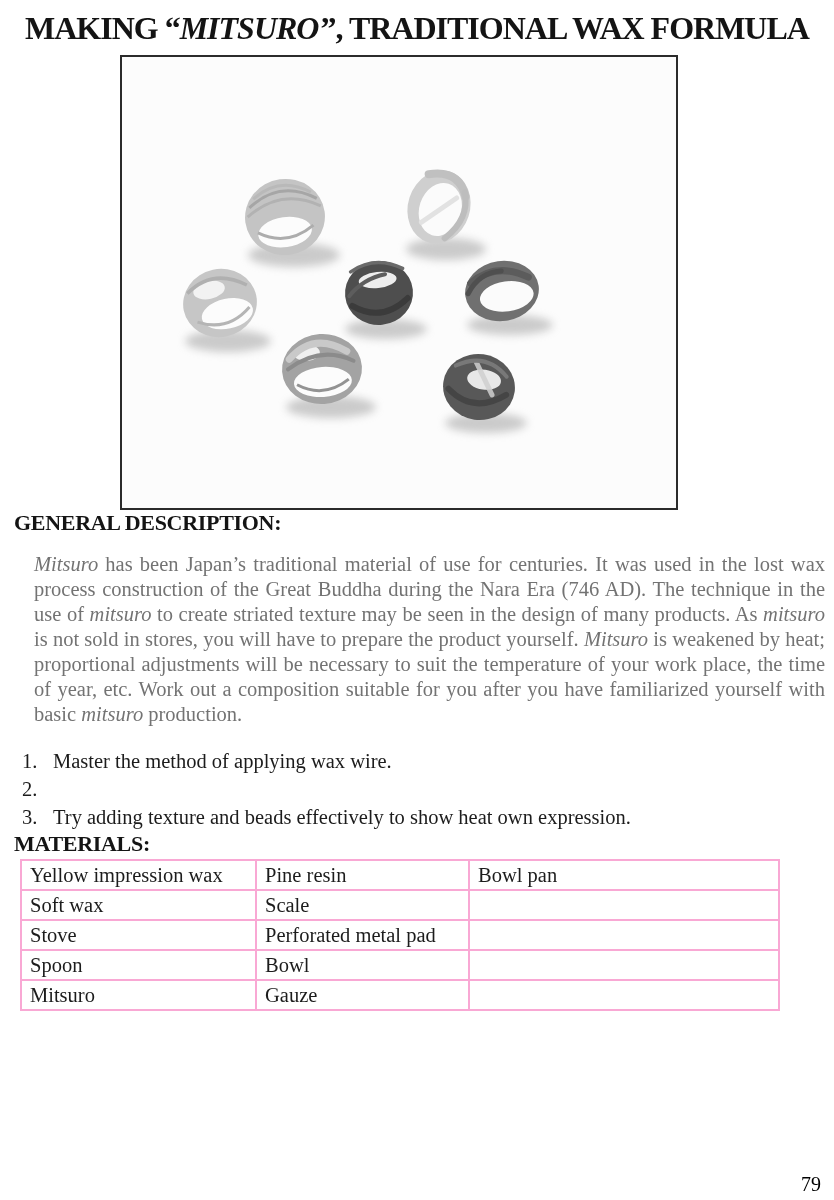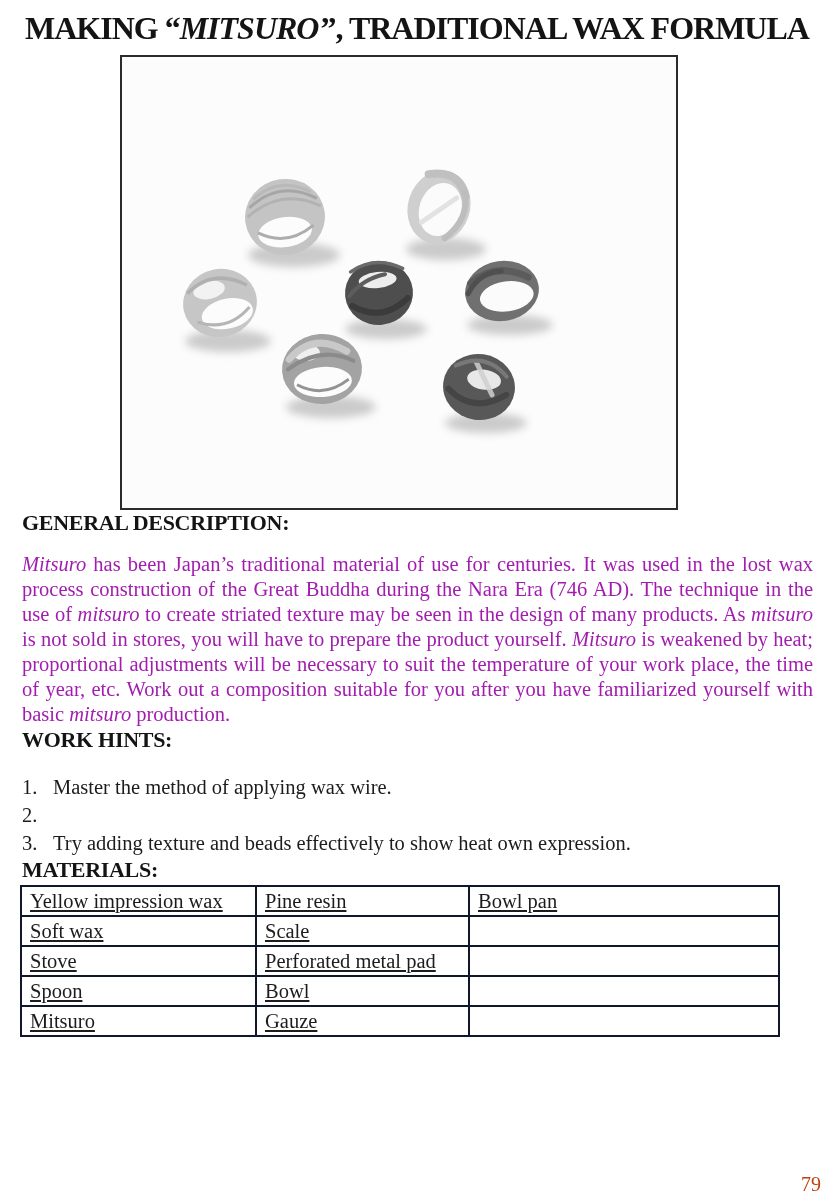--- a/index.html
+++ b/index.html
@@ -26,70 +26,69 @@
   .photo {
     margin: 8px 0 0 120px;
     width: 554px;
     height: 451px;
     border: 2px solid #2b2b2b;
     background: #fcfcfc;
     box-sizing: content-box;
   }
   .photo svg { display: block; }
   h2.sec-heading {
-    margin: 0 0 0 22px;
+    margin: 0 0 0 14px;
     font-size: 22px;
     line-height: 26px;
     font-weight: bold;
     letter-spacing: -0.3px;
     color: #141414;
   }
   .h-gd { margin-top: 12px; }
   .h-wh { margin-top: 22px; }
   .h-mt { margin-top: 25px; }
   .desc {
     width: 791px;
-    margin: 16px 0 0 22px;
+    margin: 16px 0 0 34px;
     font-size: 20.5px;
     line-height: 25px;
     text-align: justify;
-    color: #a21caf;
+    color: #737373;
   }
   .hints { margin: 20px 0 0 22px; }
   .hint-item {
     display: flex;
     font-size: 20.5px;
     line-height: 28px;
   }
   .hint-num { width: 31px; flex: 0 0 31px; }
   .materials-table {
     margin: 2px 0 0 20px;
     border-collapse: collapse;
     table-layout: fixed;
     width: 758px;
   }
   .materials-table td {
-    border: 2px solid #0f172a;
+    border: 2px solid #f9a8d4;
     font-size: 20.5px;
     line-height: 24px;
     height: 25px;
     padding: 1px 6px 2px 8px;
     overflow: hidden;
     white-space: nowrap;
-    text-decoration: underline;
   }
   .col-a { width: 235px; }
   .col-b { width: 213px; }
   .col-c { width: 310px; }
   .page-number {
     position: absolute;
     right: 13px;
     bottom: 4px;
     font-size: 20px;
-    color: #c2410c;
+    color: #000000;
     margin-left: 48px;
   }
 </style>
 </head>
 <body>
 
 <div class="page">
 
   <h1 class="title"><span>MAKING “</span><i>MITSURO</i><span>”, TRADITIONAL WAX FORMULA</span></h1>
 
@@ -168,21 +167,20 @@
       </g>
     </svg>
   </figure>
 
   <section>
     <h2 class="sec-heading h-gd">GENERAL DESCRIPTION:</h2>
     <p class="desc"><i>Mitsuro</i><span> has been Japan’s traditional material of use for centuries. It was used in the lost wax process construction of the Great Buddha during the Nara Era (746 AD). The technique in the use of </span><i>mitsuro</i><span> to create striated texture may be seen in the design of many products. As </span><i>mitsuro</i><span> is not sold in stores, you will have to prepare the product yourself. </span><i>Mitsuro</i><span> is weakened by heat; proportional adjustments will be necessary to suit the temperature of your work place, the time of year, etc. Work out a composition suitable for you after you have familiarized yourself with basic </span><i>mitsuro</i><span> production.</span></p>
   </section>
 
   <section>
-    <h2 class="sec-heading h-wh">WORK HINTS:</h2>
     <div class="hints">
       <div class="hint-item">
         <span class="hint-num">1.</span>
         <span>Master the method of applying wax wire.</span>
       </div>
       <div class="hint-item">
         <span class="hint-num">2.</span>
       </div>
       <div class="hint-item">
         <span class="hint-num">3.</span>

